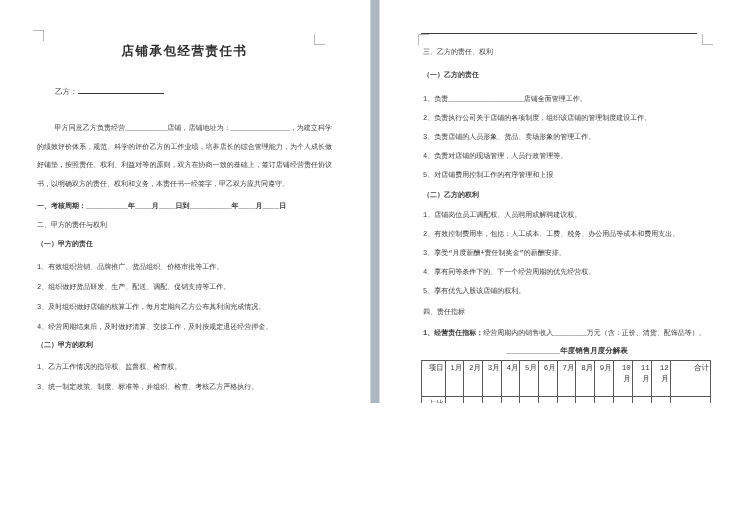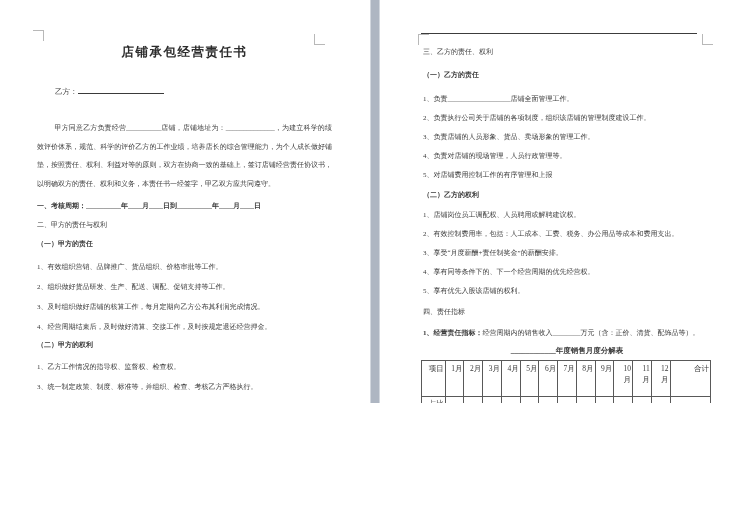--- a/index.html
+++ b/index.html
@@ -1,17 +1,17 @@
 <!DOCTYPE html>
 <html><head>
 <meta charset="utf-8">
 <style>
   html,body{margin:0;padding:0;background:#ffffff;}
   .canvas{position:relative;width:750px;height:403px;background:#7f1d1d;overflow:hidden;
-          font-family:Liberation Serif, serif;color:#3a3a3a;}
+          font-family:Liberation Mono, monospace;color:#3a3a3a;}
   
   .page{position:absolute;top:0;width:370px;height:524px;background:#fff;}
   .page-left{left:0;}
   .page-right{left:380px;}
   .gap{position:absolute;left:370px;top:0;width:10px;height:524px;background:#aeb6c2;
        border-left:1px solid #d2d7de;border-right:1px solid #d2d7de;box-sizing:border-box;}
   
   .mark{position:absolute;width:11px;height:11px;box-sizing:border-box;}
   .mk-tl{border-top:1px solid #b8b8b8;border-right:1px solid #b8b8b8;}
   .mk-tr{border-left:1px solid #b8b8b8;border-bottom:1px solid #b8b8b8;}

